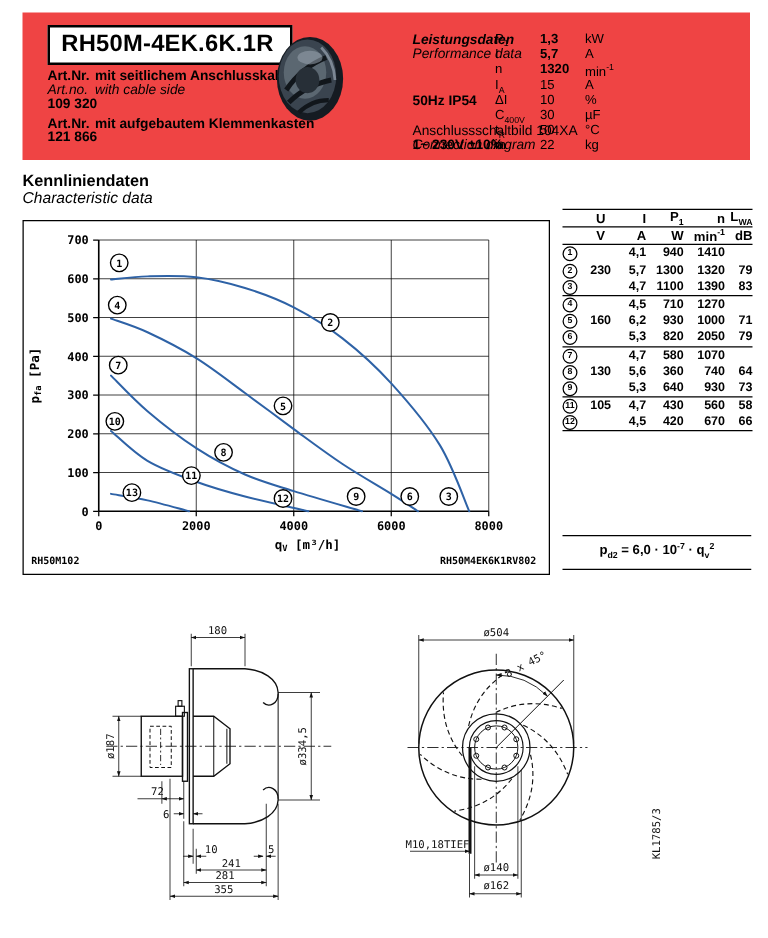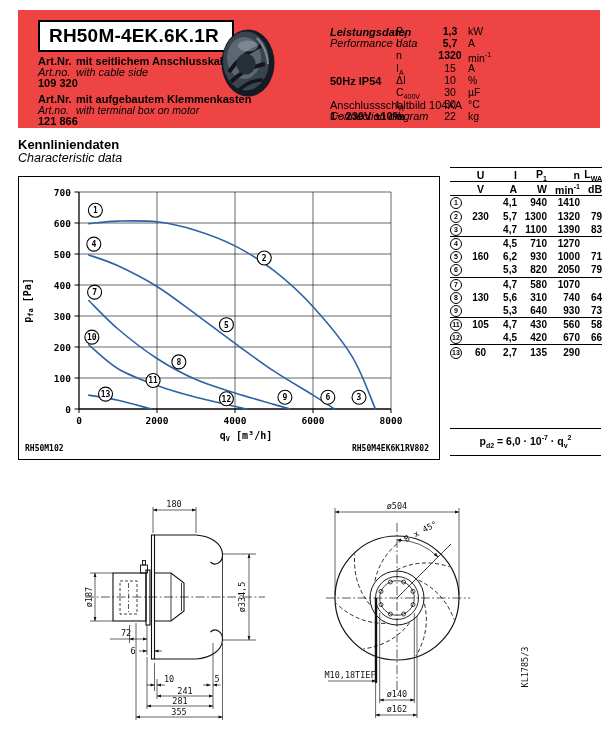--- a/index.html
+++ b/index.html
@@ -19,21 +19,21 @@
   .perfcol{position:absolute;left:312px;top:0;font-size:11px;line-height:11px;}
   .perfcol .row1{position:absolute;top:17px;left:0;white-space:nowrap;font-style:italic;}
   .perfcol .row2{position:absolute;top:28px;left:0;white-space:nowrap;}
   .perfcol .row3{position:absolute;top:53px;left:0;white-space:nowrap;margin-top:48px;}
   .perfcol .row4{position:absolute;top:66px;left:0;white-space:nowrap;}
   .perfcol .row5{position:absolute;top:90px;left:0;white-space:nowrap;}
   .perfcol .row6{position:absolute;top:101px;left:0;white-space:nowrap;}
   .specs{position:absolute;left:378px;top:15px;width:112px;}
   .spec-row{display:flex;font-size:10.5px;height:12.2px;line-height:12px;}
   .spec-row .sl{width:36px;}
-  .spec-row .sv{width:36px;text-align:center;}
+  .spec-row .sv{width:36px;text-align:left;}
   .spec-row .su{width:40px;}
   
   .sect{left:18px;top:138px;font-size:13px;line-height:13.5px;}
   
   .chart-box{left:18px;top:176px;width:420px;height:282px;border:1px solid #000;}
   
   .ctab{left:450px;top:167px;width:152px;border-top:1.2px solid #000;font-weight:bold;}
   .ct-row{display:flex;height:13.2px;align-items:center;font-size:10px;}
   .ct-row.hdr{font-size:10.5px;}
   .ct-row.sep{border-bottom:1.1px solid #000;}
@@ -55,21 +55,20 @@
   </div>
 
   <div class="artblk" style="top:46px;">
     <div><span class="b lab">Art.Nr.</span><span class="b">mit seitlichem Anschlusskabel</span></div>
     <div class="i" style="font-size:11px;"><span class="lab" style="font-style:italic;">Art.no.</span><span>with cable side</span></div>
     <div class="b">109 320</div>
   </div>
 
   <div class="artblk" style="top:84px;">
     <div><span class="b lab">Art.Nr.</span><span class="b">mit aufgebautem Klemmenkasten</span></div>
-    <div class="i" style="font-size:10.5px;"><span class="lab" style="font-style:italic;">Art.no.</span><span>with terminal box on motor</span></div>
     <div class="b">121 866</div>
   </div>
 
   <svg class="abs" style="left:197px;top:14px;" width="66" height="78" viewBox="0 0 66 78">
     <ellipse cx="33" cy="39" rx="26.5" ry="33.5" fill="#151b22"></ellipse>
     <ellipse cx="31" cy="37" rx="23" ry="29.5" fill="#3a444f"></ellipse>
     <ellipse cx="29" cy="34" rx="17" ry="21" fill="#5b6771"></ellipse>
     <path d="M14,48 Q26,30 46,22" stroke="#11161b" stroke-width="4" fill="none"></path>
     <path d="M16,58 Q30,44 50,40" stroke="#11161b" stroke-width="4" fill="none"></path>
     <path d="M24,66 Q34,56 48,56" stroke="#11161b" stroke-width="3.4" fill="none"></path>
@@ -285,21 +284,21 @@
       <span class="c1"></span>
       <span class="c2">4,7</span>
       <span class="c3">580</span>
       <span class="c4">1070</span>
       <span class="c5"></span>
     </div>
     <div class="ct-row">
       <span class="c0"><span class="circ">8</span></span>
       <span class="c1">130</span>
       <span class="c2">5,6</span>
-      <span class="c3">310</span>
+      <span class="c3">360</span>
       <span class="c4">740</span>
       <span class="c5">64</span>
     </div>
     <div class="ct-row sep">
       <span class="c0"><span class="circ">9</span></span>
       <span class="c1"></span>
       <span class="c2">5,3</span>
       <span class="c3">640</span>
       <span class="c4">930</span>
       <span class="c5">73</span>
@@ -312,28 +311,20 @@
       <span class="c4">560</span>
       <span class="c5">58</span>
     </div>
     <div class="ct-row sep">
       <span class="c0"><span class="circ">12</span></span>
       <span class="c1"></span>
       <span class="c2">4,5</span>
       <span class="c3">420</span>
       <span class="c4">670</span>
       <span class="c5">66</span>
-    </div>
-    <div class="ct-row">
-      <span class="c0"><span class="circ">13</span></span>
-      <span class="c1">60</span>
-      <span class="c2">2,7</span>
-      <span class="c3">135</span>
-      <span class="c4">290</span>
-      <span class="c5"></span>
     </div>
   </div>
 
 <div class="abs formula" id="formula"><span>p</span><sub>d2</sub><span> = 6,0 · 10</span><sup>-7</sup><span> · q</span><sub>v</sub><sup>2</sup></div>
 
 <svg class="abs" style="left:70px;top:495px;" width="270" height="255" viewBox="0 0 270 255">
   <defs>
     <marker id="arL" viewBox="0 0 10 10" refX="9.5" refY="5" markerWidth="6.5" markerHeight="6.5" orient="auto-start-reverse">
       <path d="M0,1.6 L10,5 L0,8.4 z" fill="#111"></path>
     </marker>

